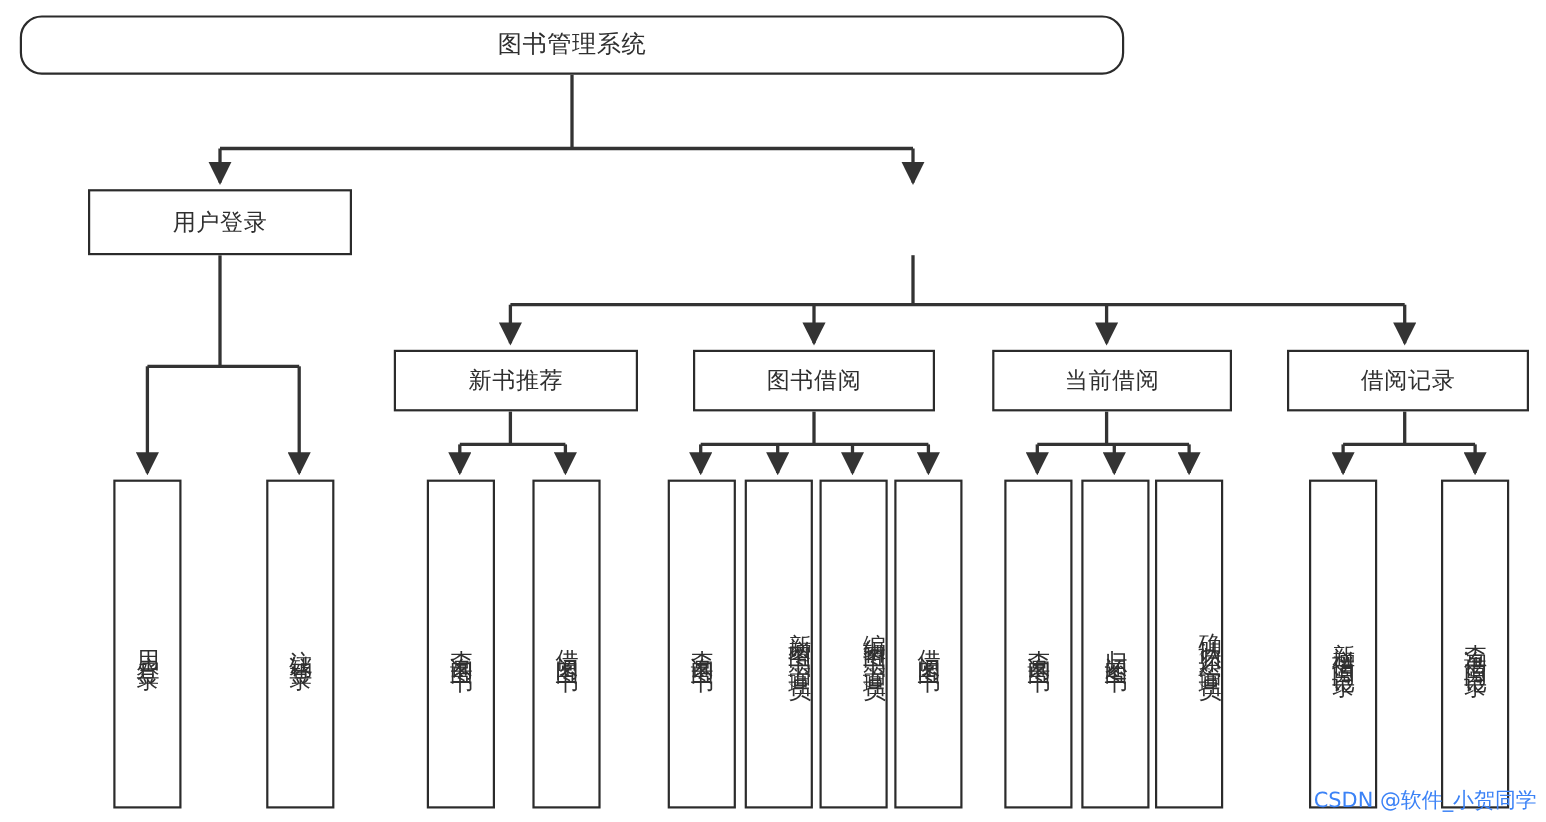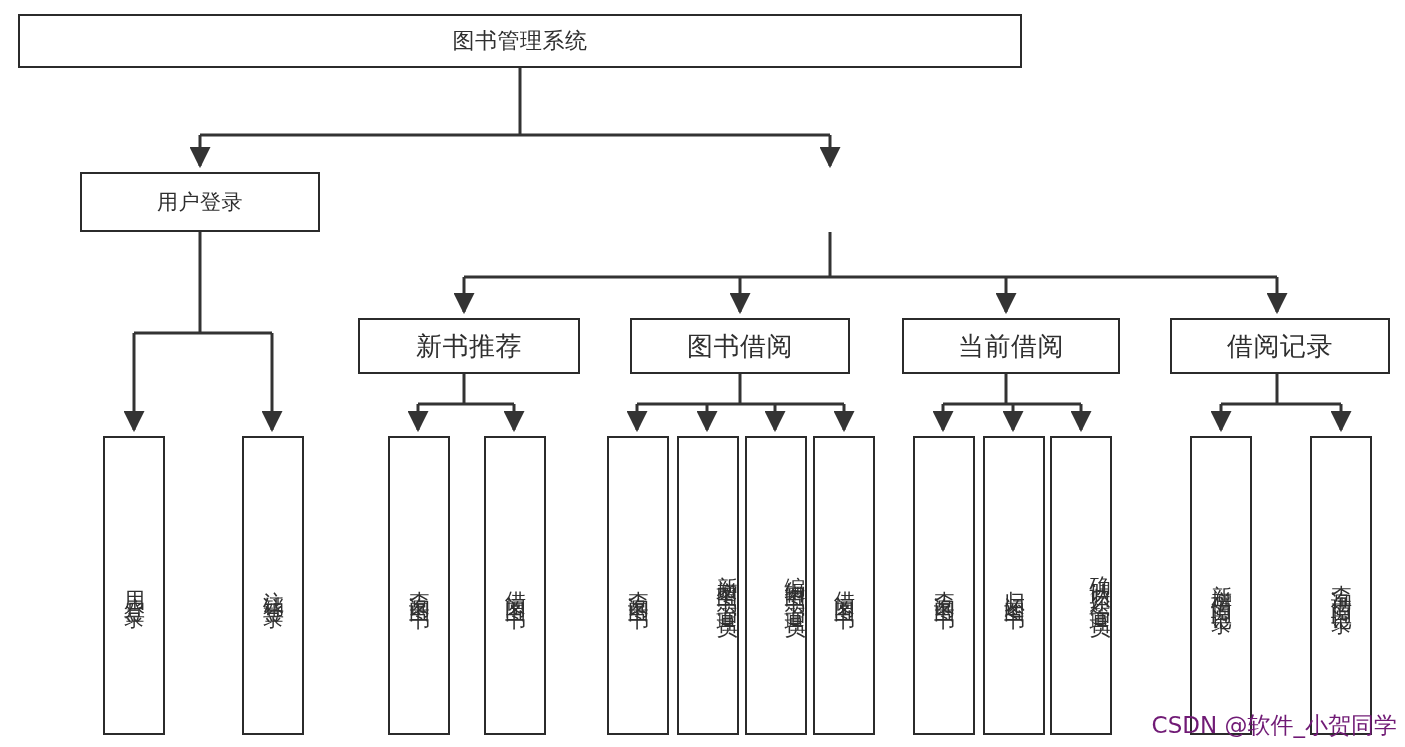--- a/index.html
+++ b/index.html
@@ -40,21 +40,21 @@
     font-size: 21px;
     letter-spacing: 0.5px;
   }
   .node.level-root {
     font-size: 22px;
   }
   .node.level-2 {
     font-size: 21px;
   }
   .node.level-3 {
-    font-size: 26px;
+    font-size: 21px;
   }
   
   .node.leaf {
     writing-mode: vertical-rl;
     text-orientation: upright;
     font-size: 21px;
     line-height: 1.0;
     letter-spacing: 6px;
     padding: 8px 0 8px 0;
     align-items: flex-start;
@@ -64,22 +64,22 @@
     align-items: center;
   }
   .node.leaf .vtext {
     display: block;
     white-space: nowrap;
   }
   #watermark {
     position: absolute;
     right: 8px;
     bottom: 6px;
-    font-size: 23px;
-    color: #701a75;
+    font-size: 19px;
+    color: #3b82f6;
     white-space: nowrap;
     user-select: none;
     margin-top: 16px;
   }
 </style>
 </head>
 <body>
 
 <div id="diagram-root">
 
@@ -126,21 +126,21 @@
       <path d="M 1013 404 L 1013 430" marker-end="url(#arrow)"></path>
       <path d="M 1081 404 L 1081 430" marker-end="url(#arrow)"></path>
 
       <path d="M 1277 374 L 1277 404"></path>
       <path d="M 1221 404 L 1341 404"></path>
       <path d="M 1221 404 L 1221 430" marker-end="url(#arrow)"></path>
       <path d="M 1341 404 L 1341 430" marker-end="url(#arrow)"></path>
     </g>
   </svg>
 
-  <div class="node level-root" id="node-root" style="left: 18px; top: 14px; width: 1004px; height: 54px;">
+  <div class="node level-root" id="node-root" style="left: 18px; top: 14px; width: 1004px; height: 54px; border-radius: 20px;">
     <span>图书管理系统</span>
   </div>
 
   <div class="node level-2" id="node-l2-0" style="left: 80px; top: 172px; width: 240px; height: 60px;">
     <span>用户登录</span>
   </div>
 
   <div class="node level-3" id="node-l3-0" style="left: 358px; top: 318px; width: 222px; height: 56px;">
     <span>新书推荐</span>
   </div>

